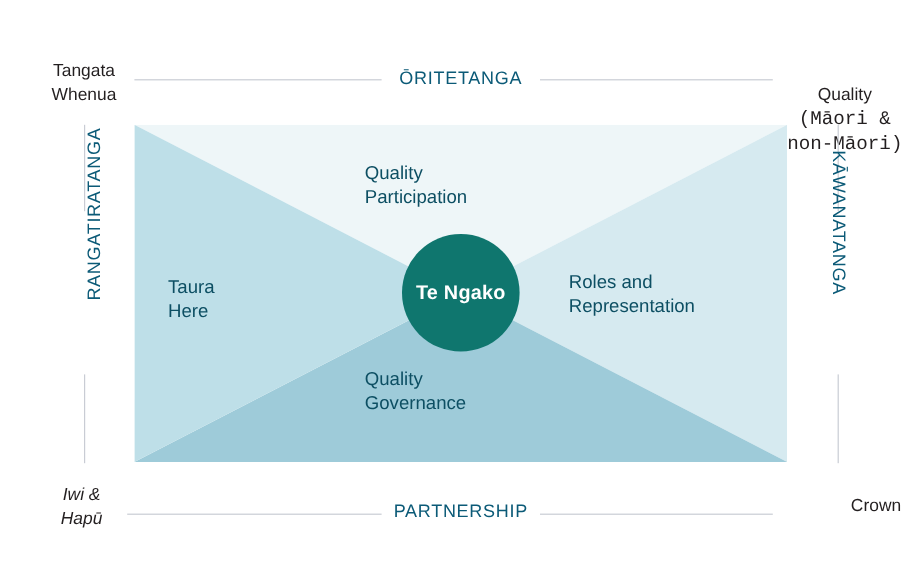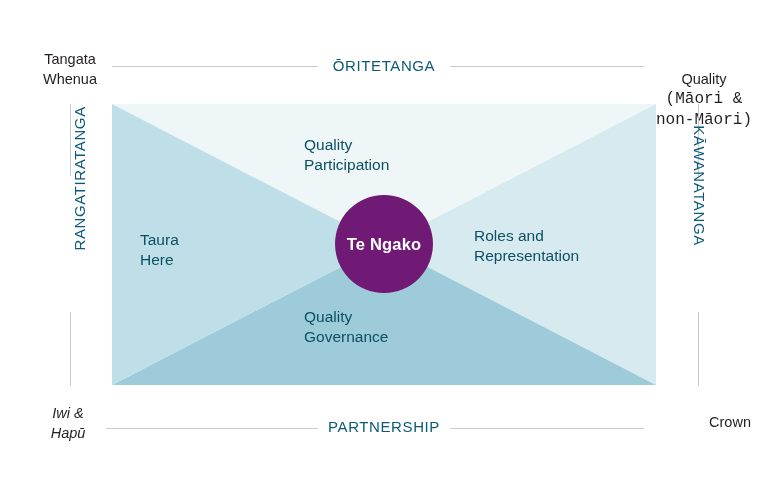--- a/index.html
+++ b/index.html
@@ -100,21 +100,21 @@
   #label-left   { left: 28px;  top: 126px; width: 150px; }
   #label-right  { left: 362px; top: 122px; width: 170px; }
 
   #center-circle {
     position: absolute;
     left: 223px;
     top: 91px;
     width: 98px;
     height: 98px;
     border-radius: 50%;
-    background: #701a75;
+    background: #0f766e;
     display: flex;
     align-items: center;
     justify-content: center;
   }
   #center-circle-label {
     color: #ffffff;
     font-size: 16.5px;
     font-weight: bold;
     letter-spacing: 0.2px;
     white-space: nowrap;

